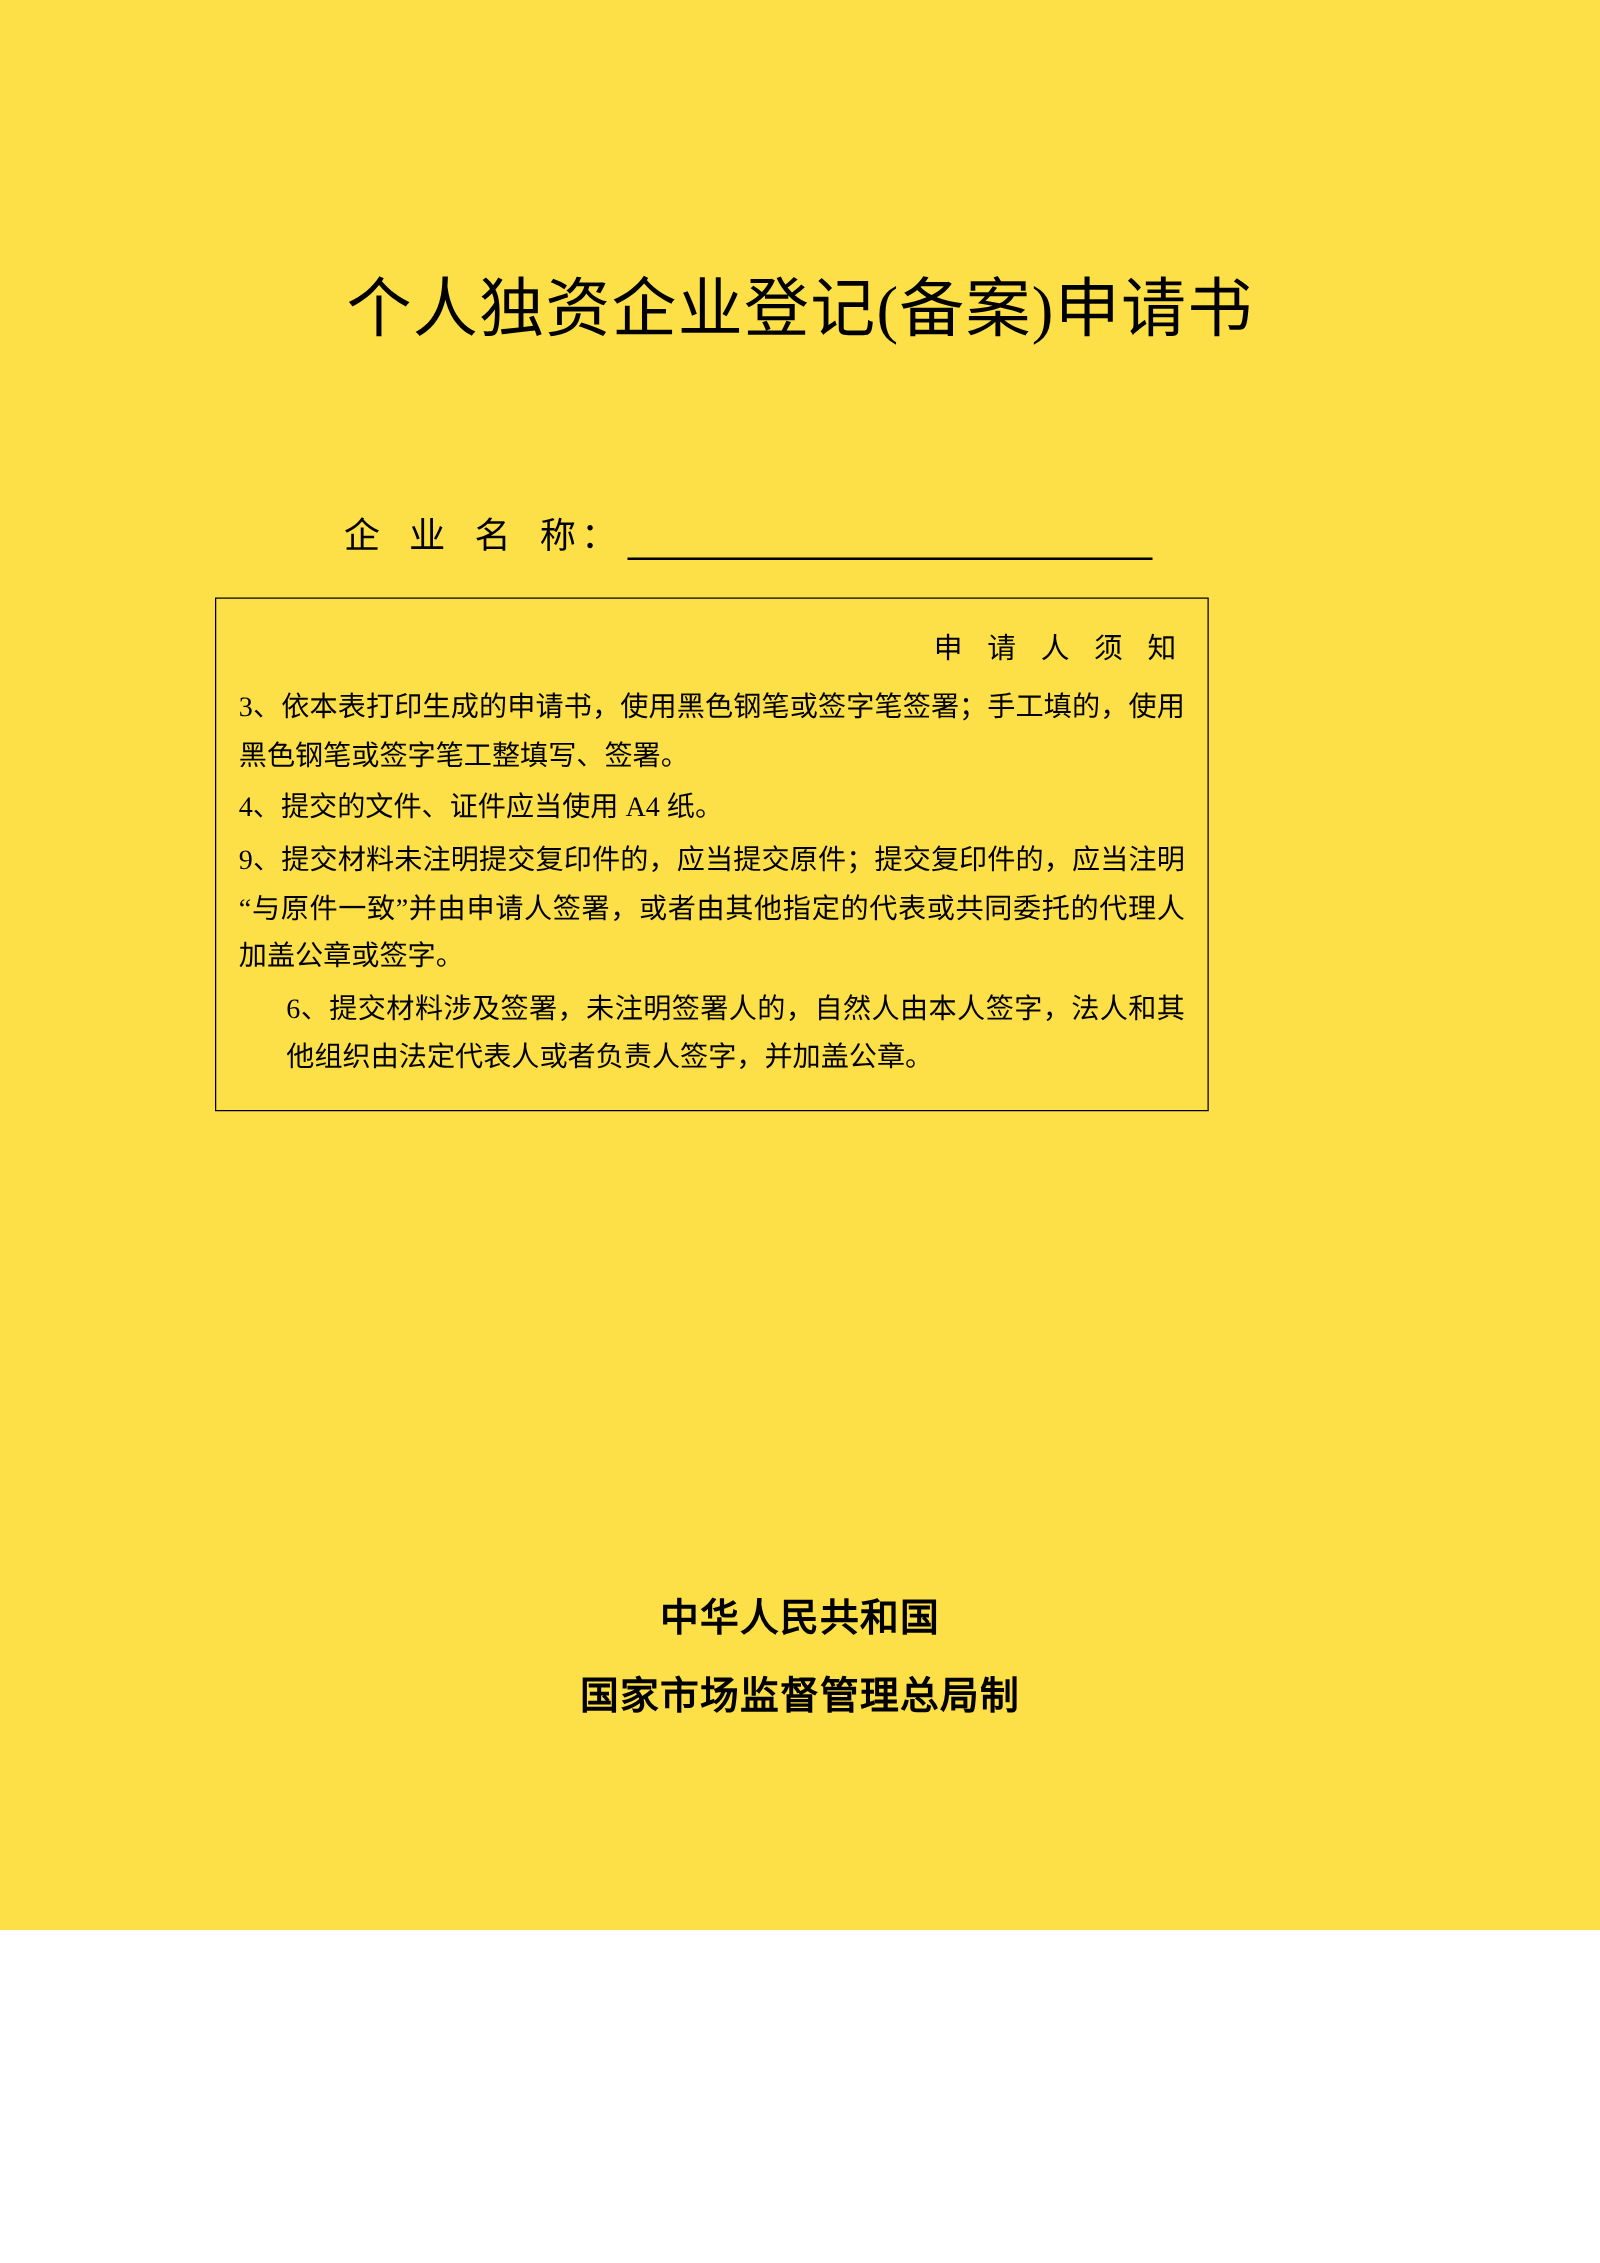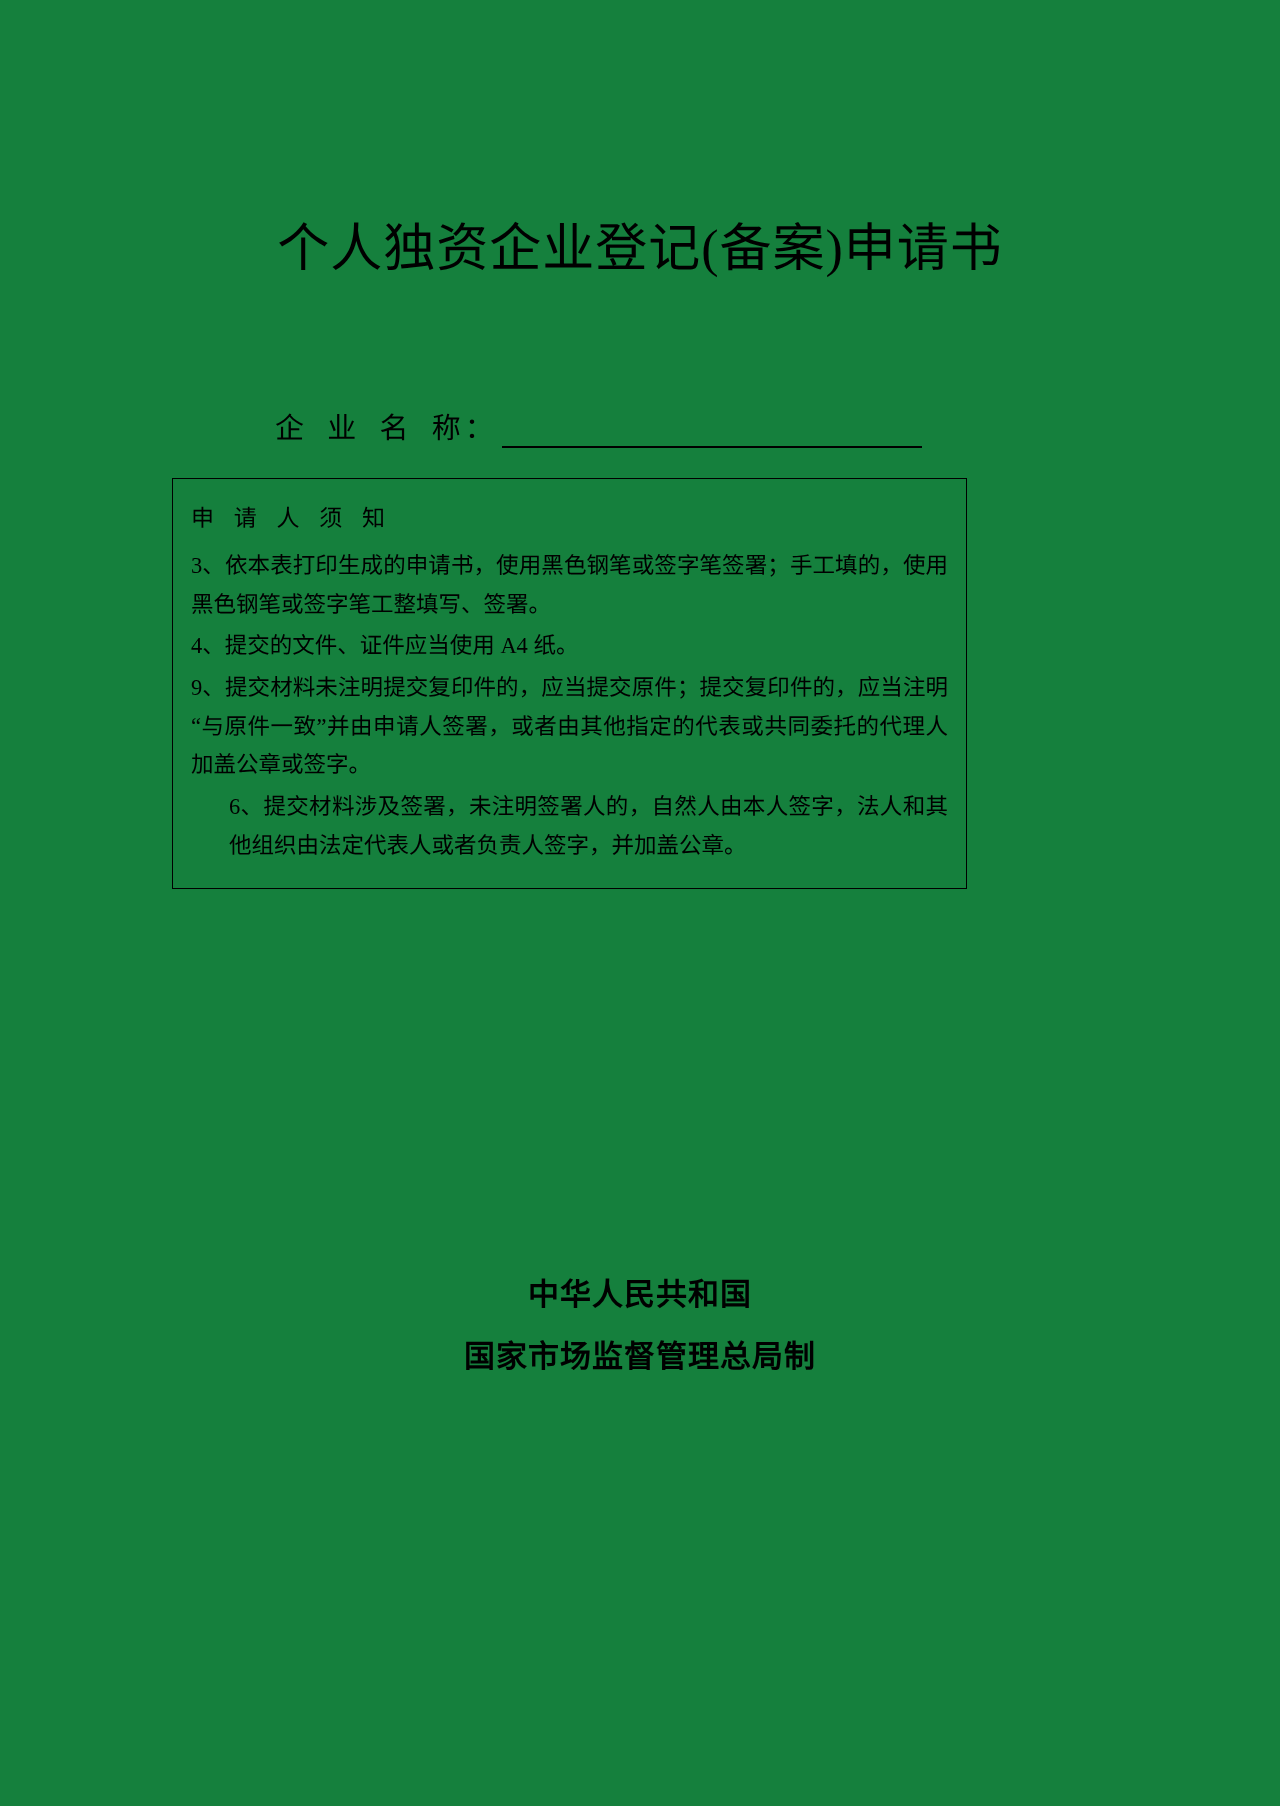--- a/index.html
+++ b/index.html
@@ -15,22 +15,22 @@
     font-family: "Liberation Serif", "DejaVu Serif", serif;
     color: #000000;
     overflow: hidden;
   }
 
   .page {
     position: absolute;
     left: 0;
     top: 0;
     width: 1280px;
-    height: 1806px;
-    background: #15803d;
+    height: 1544px;
+    background: #fde047;
   }
 
   
   .doc-title {
     position: absolute;
     left: 0;
     top: 218px;
     width: 1280px;
     text-align: center;
     font-size: 52px;
@@ -72,21 +72,21 @@
   .notice-box {
     position: absolute;
     left: 172px;
     top: 478px;
     width: 795px;
     box-sizing: border-box;
     border: 1px solid #000000;
     padding: 14px 18px 22px 18px;
   }
   .notice-title {
-    text-align: left;
+    text-align: right;
     font-size: 23px;
     letter-spacing: 7px;
     margin: 6px 0 14px 0;
   }
   .notice-item {
     font-size: 22.5px;
     line-height: 1.72;
     text-align: justify;
     text-justify: inter-ideograph;
     margin: 0 0 3px 0;

